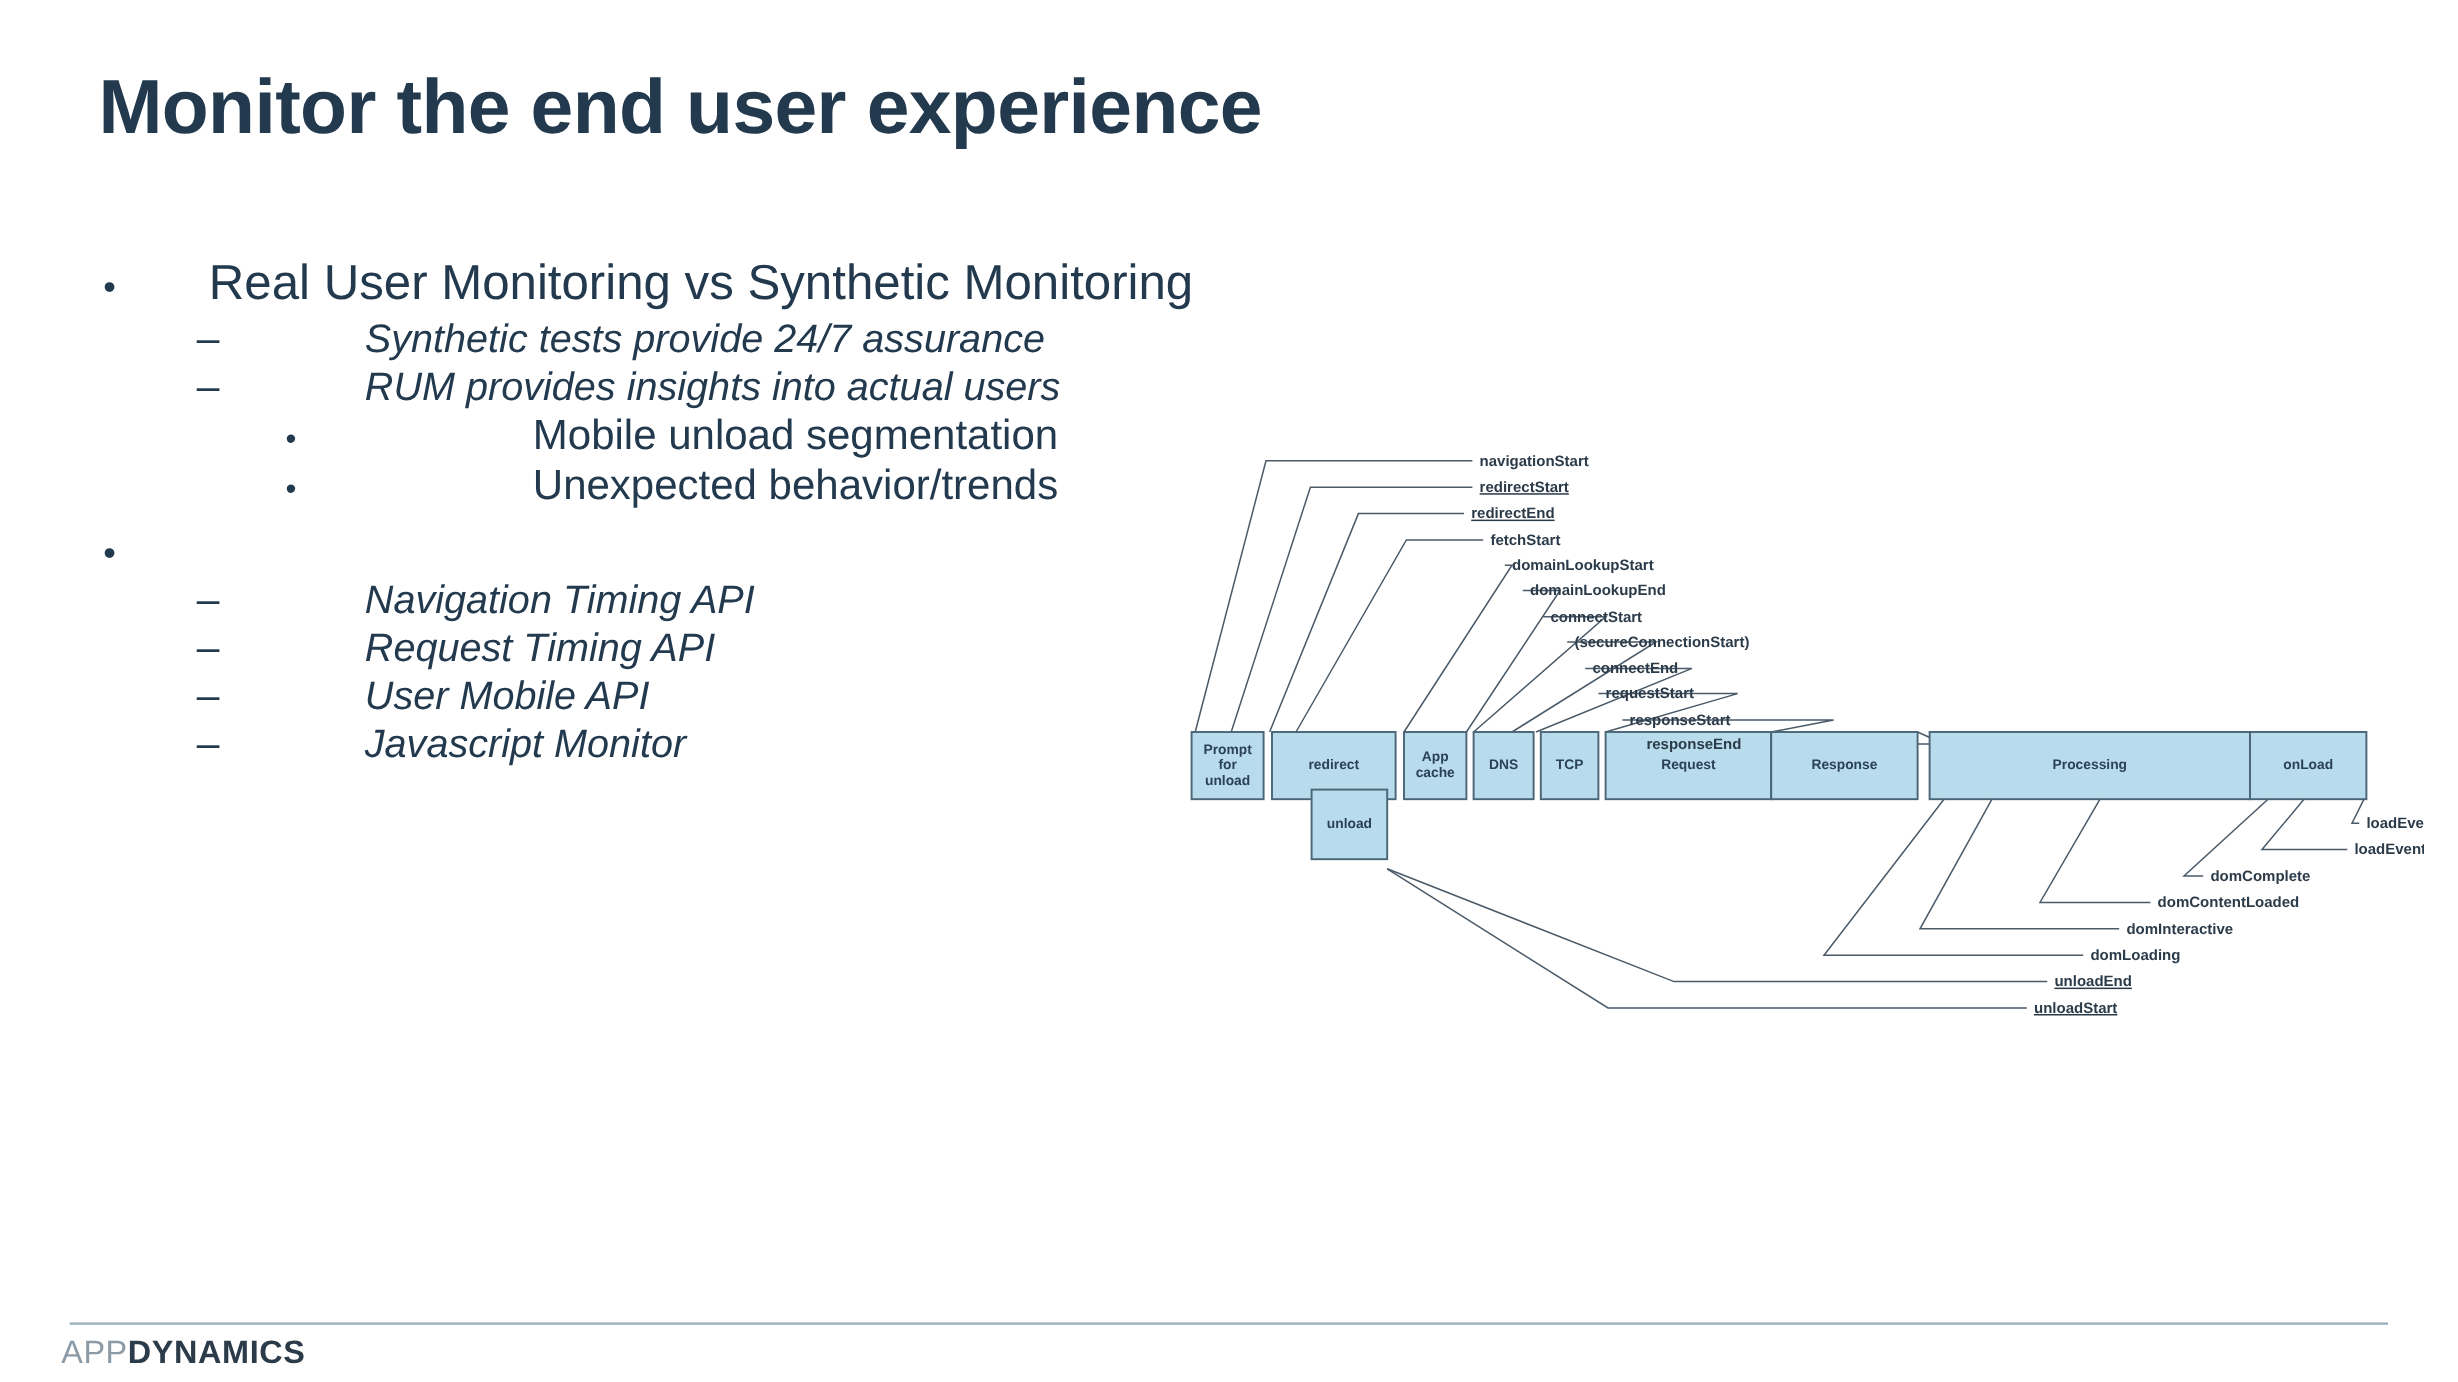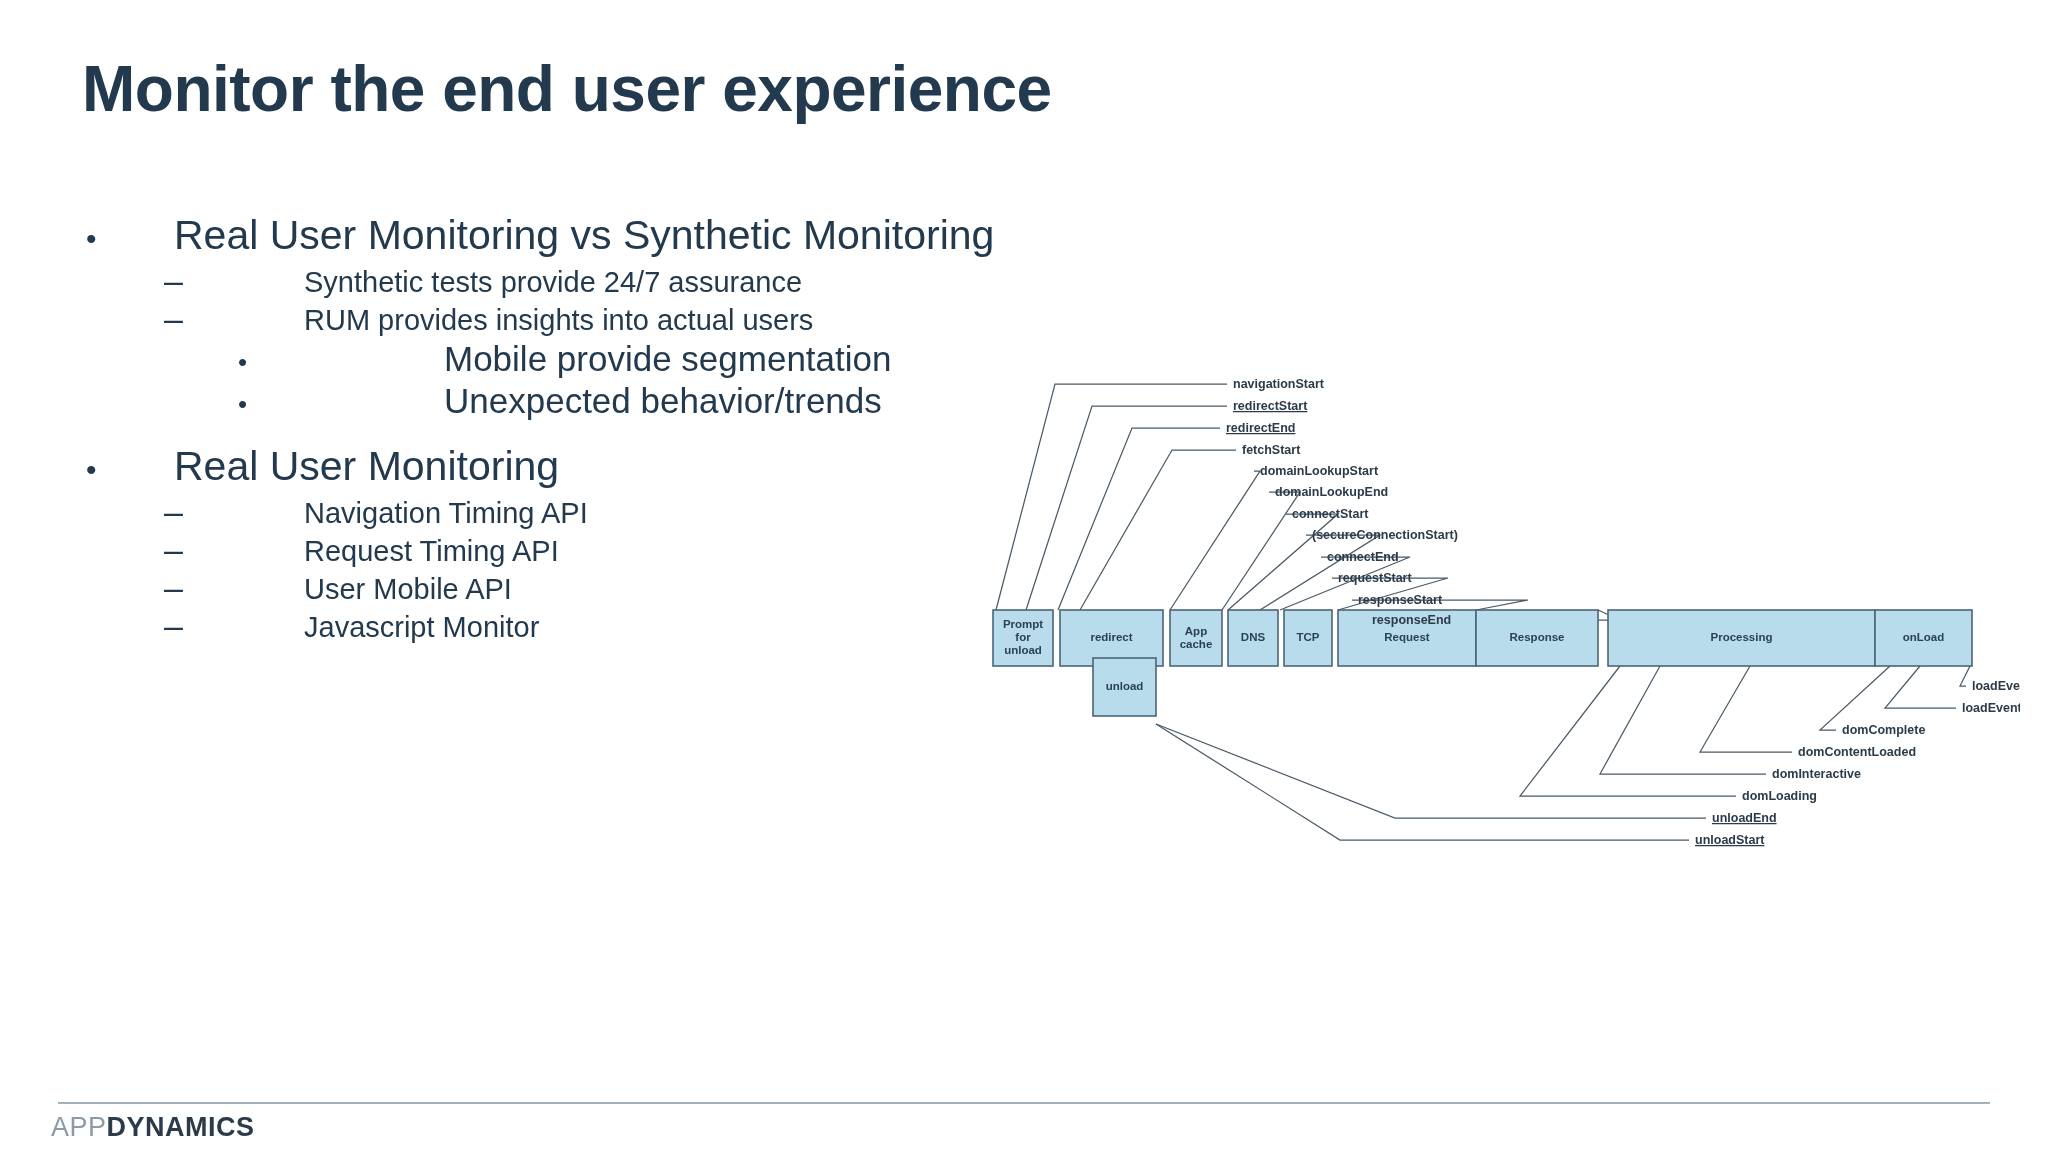--- a/index.html
+++ b/index.html
@@ -45,21 +45,21 @@
   }
 
   
   .lvl1 { margin-bottom: 4px; }
   .lvl1 .bullet-mark { width: 72px; padding-left: 8px; font-size: 30px; }
   .lvl1 .bullet-text { font-size: 41px; margin-left: 16px; }
 
   
   .lvl2 { margin-bottom: 2px; }
   .lvl2 .bullet-mark { width: 140px; padding-left: 86px; font-size: 34px; }
-  .lvl2 .bullet-text { font-size: 29px; }
+  .lvl2 .bullet-text { font-size: 33px; font-style: italic; }
 
   
   .lvl3 { margin-bottom: 2px; }
   .lvl3 .bullet-mark { width: 206px; padding-left: 160px; font-size: 26px; }
   .lvl3 .bullet-text { font-size: 35px; }
 
   .gap-lvl1 { margin-top: 22px; }
 
   
   #timing-diagram {
@@ -131,29 +131,28 @@
     <div class="bullet-row lvl2">
       <span class="bullet-mark">–</span>
       <span class="bullet-text">Synthetic tests provide 24/7 assurance</span>
     </div>
     <div class="bullet-row lvl2">
       <span class="bullet-mark">–</span>
       <span class="bullet-text">RUM provides insights into actual users</span>
     </div>
     <div class="bullet-row lvl3">
       <span class="bullet-mark">•</span>
-      <span class="bullet-text">Mobile provide segmentation</span>
+      <span class="bullet-text">Mobile unload segmentation</span>
     </div>
     <div class="bullet-row lvl3">
       <span class="bullet-mark">•</span>
       <span class="bullet-text">Unexpected behavior/trends</span>
     </div>
     <div class="bullet-row lvl1 gap-lvl1">
       <span class="bullet-mark">•</span>
-      <span class="bullet-text">Real User Monitoring</span>
     </div>
     <div class="bullet-row lvl2">
       <span class="bullet-mark">–</span>
       <span class="bullet-text">Navigation Timing API</span>
     </div>
     <div class="bullet-row lvl2">
       <span class="bullet-mark">–</span>
       <span class="bullet-text">Request Timing API</span>
     </div>
     <div class="bullet-row lvl2">

